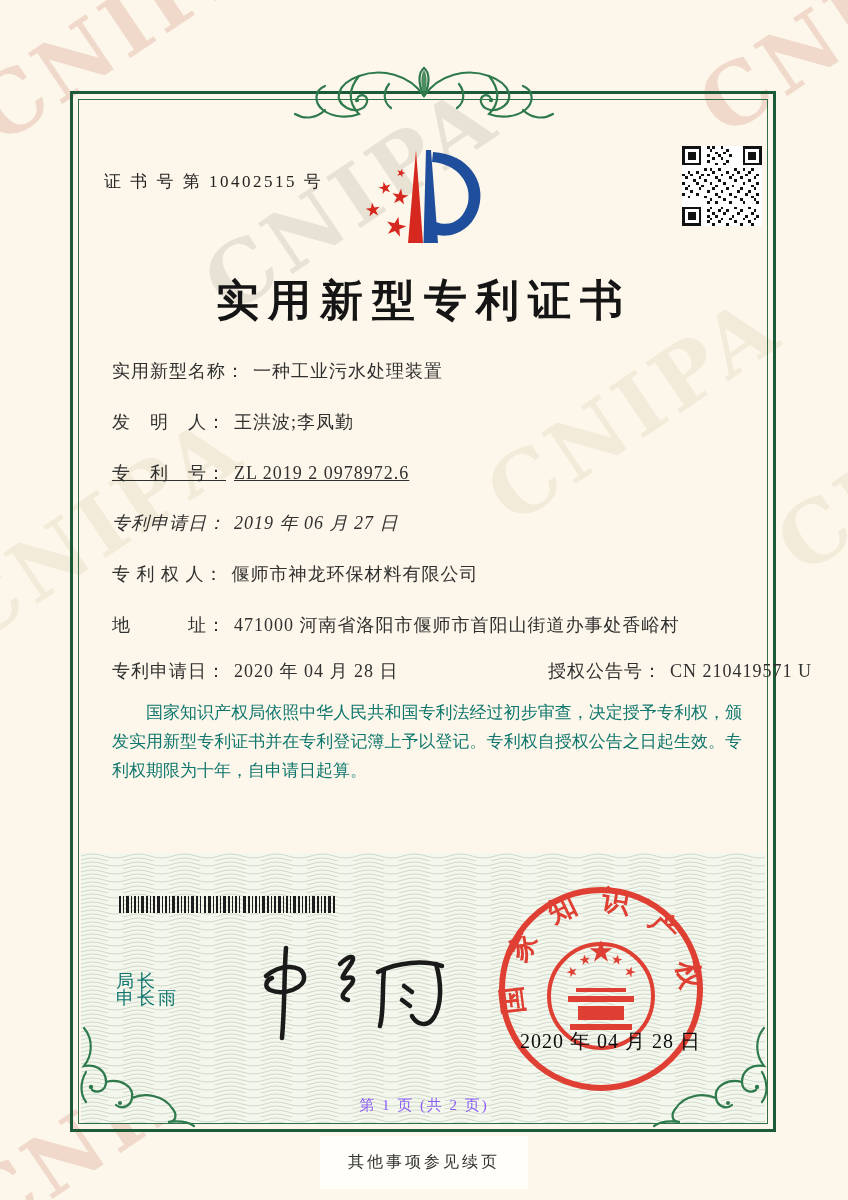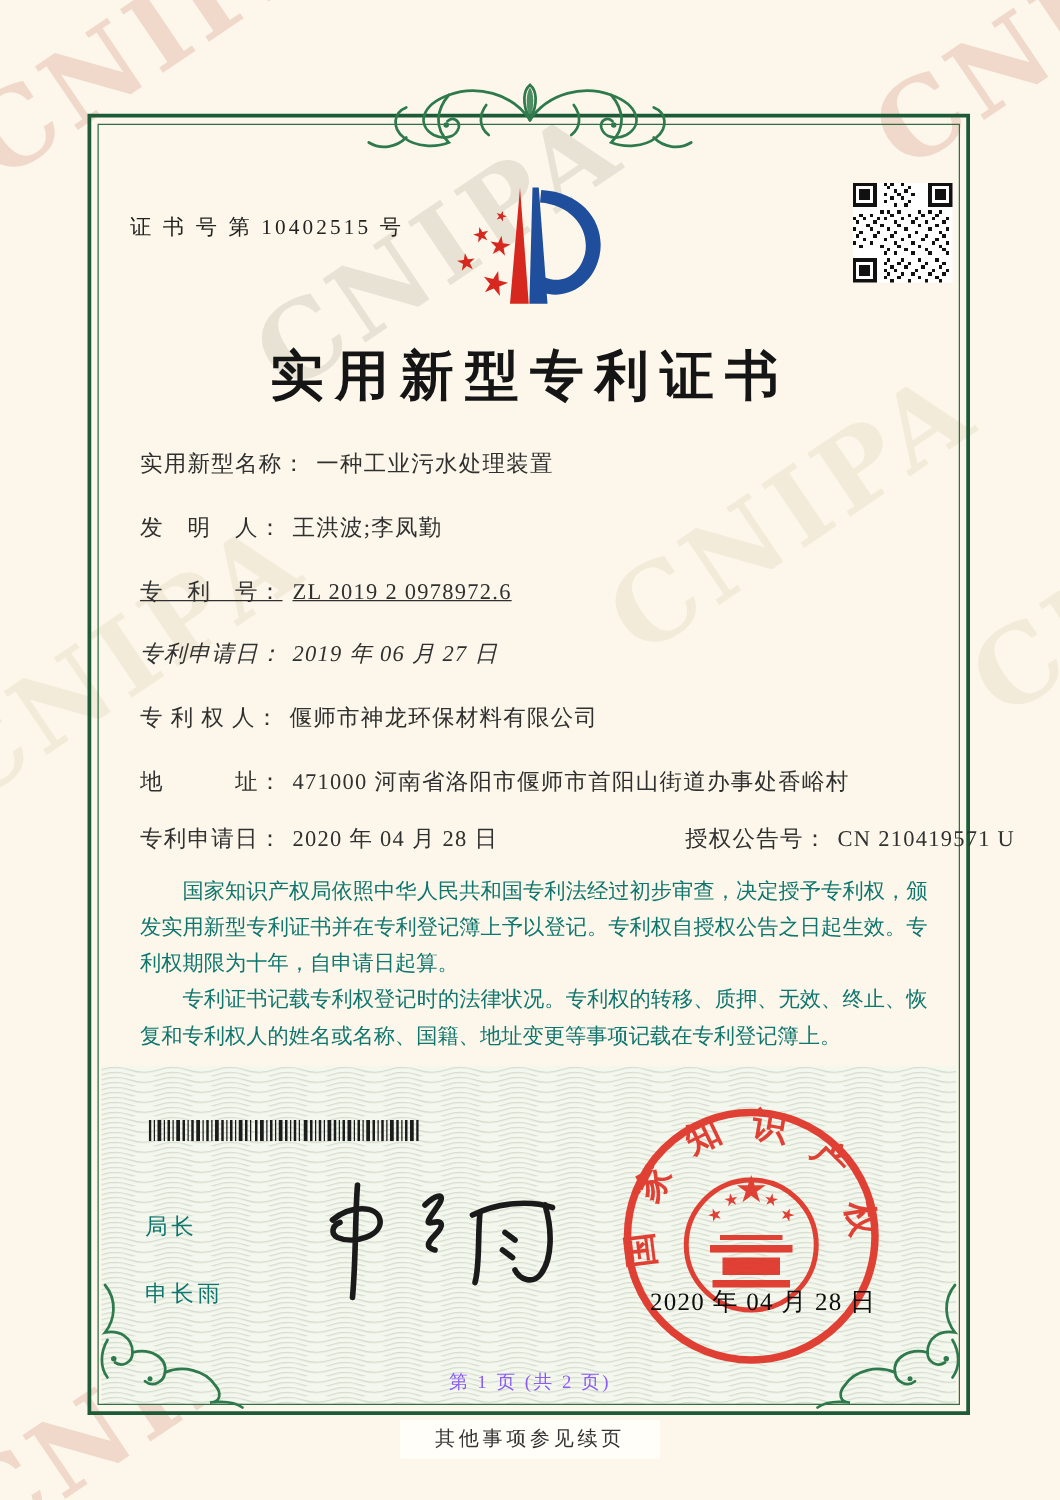--- a/index.html
+++ b/index.html
@@ -23,21 +23,21 @@
   .row .lab{color:#303030;}
   .row .val{margin-left:8px;}
   .row2{position:absolute;left:436px;top:0;}
   .body-text{position:absolute;left:112px;top:698px;width:630px;font-size:17px;
       line-height:29px;text-align:justify;color:#0f766e;}
   .body-text p{margin:0;text-indent:2em;}
   .officer{position:absolute;left:116px;font-size:18px;letter-spacing:3px;color:#0f766e;}
   .page-info{position:absolute;left:74px;top:1096px;width:700px;text-align:center;
       font-size:15px;letter-spacing:2px;color:#8b5cf6;}
   .cont-note{position:absolute;left:0;top:1136px;width:848px;text-align:center;}
-  .cont-note span{display:inline-block;background:#fffef8;padding:5px 28px;font-size:16px;
+  .cont-note span{display:inline-block;background:#fffef8;padding:16px 28px;font-size:16px;
       letter-spacing:3px;color:#333;}
   .seal-date{position:absolute;left:520px;top:1028px;font-size:20px;color:#0d0d0d;
       letter-spacing:1px;z-index:6;white-space:nowrap;}
   svg{display:block;}
 </style>
 </head>
 <body>
 
 <div class="page">
 
@@ -145,31 +145,30 @@
   </div>
   <div class="row" style="top:659px;width:636px;">
     <span class="lab">专利申请日：</span><span class="val">2020 年 04 月 28 日</span>
     <span class="row2">
       <span class="lab">授权公告号：</span><span class="val">CN 210419571 U</span>
     </span>
   </div>
 
   <div class="body-text">
     <p>国家知识产权局依照中华人民共和国专利法经过初步审查，决定授予专利权，颁发实用新型专利证书并在专利登记簿上予以登记。专利权自授权公告之日起生效。专利权期限为十年，自申请日起算。</p>
-    <p>专利证书记载专利权登记时的法律状况。专利权的转移、质押、无效、终止、恢复和专利权人的姓名或名称、国籍、地址变更等事项记载在专利登记簿上。</p>
   </div>
 
   <svg class="abs" style="left:119px;top:896px;" width="216" height="17" viewBox="0 0 216 17">
     <g fill="#1c1c1c">
       <path d="M0,0h2v17h-2z M4,0h1v17h-1z M7,0h3v17h-3z M12,0h1v17h-1z M15,0h2v17h-2z M19,0h1v17h-1z M22,0h3v17h-3z M27,0h2v17h-2z M31,0h1v17h-1z M34,0h2v17h-2z M38,0h3v17h-3z M43,0h1v17h-1z M46,0h2v17h-2z M50,0h1v17h-1z M53,0h3v17h-3z M58,0h2v17h-2z M62,0h1v17h-1z M65,0h2v17h-2z M69,0h1v17h-1z M72,0h3v17h-3z M77,0h2v17h-2z M81,0h1v17h-1z M85,0h2v17h-2z M89,0h3v17h-3z M94,0h1v17h-1z M97,0h2v17h-2z M101,0h1v17h-1z M104,0h3v17h-3z M109,0h2v17h-2z M113,0h1v17h-1z M116,0h2v17h-2z M120,0h1v17h-1z M124,0h3v17h-3z M129,0h2v17h-2z M133,0h1v17h-1z M136,0h2v17h-2z M140,0h1v17h-1z M143,0h3v17h-3z M148,0h2v17h-2z M152,0h1v17h-1z M155,0h2v17h-2z M159,0h3v17h-3z M164,0h1v17h-1z M167,0h2v17h-2z M171,0h1v17h-1z M174,0h3v17h-3z M179,0h2v17h-2z M183,0h1v17h-1z M186,0h2v17h-2z M190,0h1v17h-1z M193,0h3v17h-3z M198,0h2v17h-2z M202,0h1v17h-1z M205,0h2v17h-2z M209,0h3v17h-3z M214,0h2v17h-2z"></path>
     </g>
   </svg>
 
   <div class="officer" style="top:969px;">局长</div>
-  <div class="officer" style="top:1023px;">申长雨</div>
+  <div class="officer" style="top:986px;">申长雨</div>
 
   <svg class="abs" style="left:228px;top:942px;" width="225" height="100" viewBox="0 0 225 100">
     <g stroke="#1a1a1a" stroke-width="4.5" fill="none" stroke-linecap="round" stroke-linejoin="round">
       <path d="M58,6 C56,30 57,62 54,96"></path>
       <path d="M38,34 C52,22 74,22 76,34 C78,46 56,54 42,48 C36,45 38,38 44,36"></path>
       <path d="M112,22 C120,14 128,12 124,20 C118,30 110,38 118,36 C126,34 128,38 120,46 C114,52 112,56 120,58"></path>
       <path d="M150,30 C170,20 196,18 214,24"></path>
       <path d="M156,28 C154,48 156,70 152,84"></path>
       <path d="M208,22 C214,42 214,66 204,78 C198,85 188,82 184,74"></path>
       <path d="M176,44 l8,6"></path>

